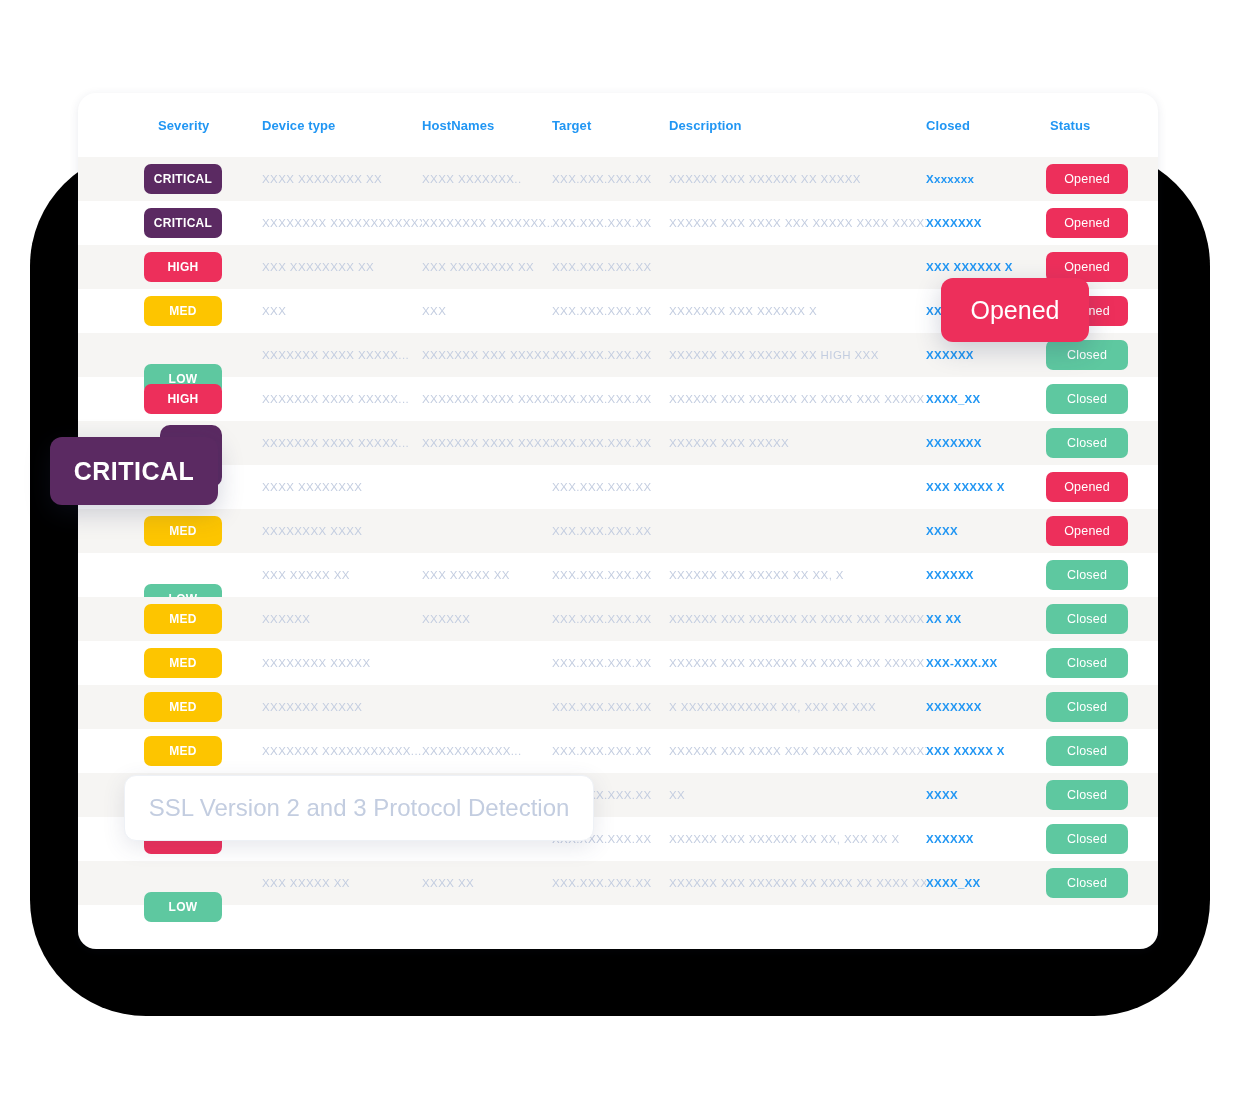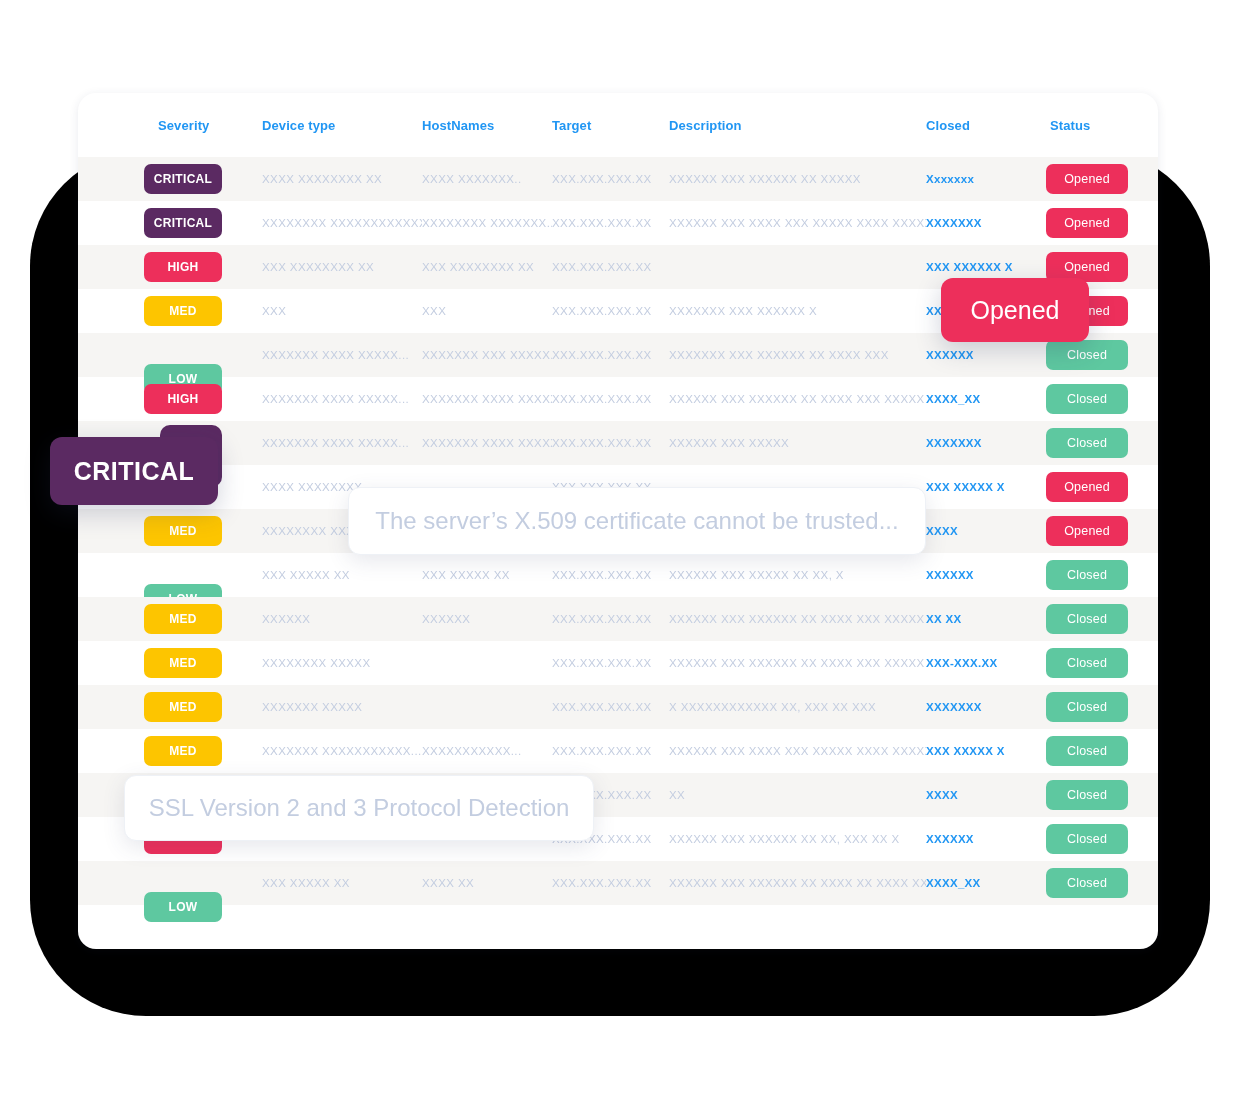--- a/index.html
+++ b/index.html
@@ -263,21 +263,21 @@
               <span class="status opened">Opened</span>
             </div>
           </div>
           <div class="row alt">
             <div class="c-sev">
               <span class="badge low">LOW</span>
             </div>
             <div class="c-dev xtext">XXXXXXX XXXX XXXXX...</div>
             <div class="c-host xtext">XXXXXXX XXX XXXXX...</div>
             <div class="c-tgt xtext">XXX.XXX.XXX.XX</div>
-            <div class="c-desc xtext">XXXXXXX XXX XXXXXX XX XXXX XXX</div>
+            <div class="c-desc xtext">XXXXXX XXX XXXXXX XX HIGH XXX</div>
             <div class="c-own owner">XXXXXX</div>
             <div class="c-stat">
               <span class="status closed">Closed</span>
             </div>
           </div>
           <div class="row">
             <div class="c-sev">
               <span class="badge high">HIGH</span>
             </div>
             <div class="c-dev xtext">XXXXXXX XXXX XXXXX...</div>
@@ -433,23 +433,20 @@
   <div id="co-critical-nub"></div>
 
   <div class="callout solid red" id="co-opened">
     <span>Opened</span>
   </div>
 
   <div class="callout solid purple" id="co-critical">
     <span>CRITICAL</span>
   </div>
 
-  <div class="callout light" id="co-cert">
-    <span>The server’s X.509 certificate cannot be trusted...</span>
-  </div>
 
 
 
   <div class="callout light" id="co-ssl">
     <span>SSL Version 2 and 3 Protocol Detection</span>
   </div>
 
 </div>
 
 </body></html>

